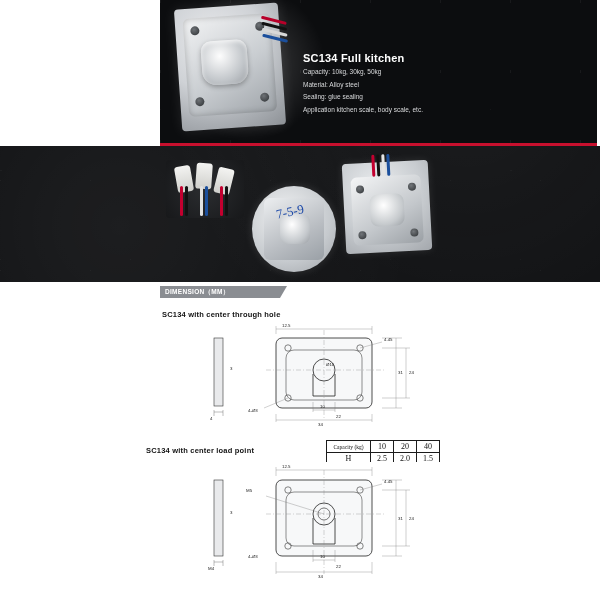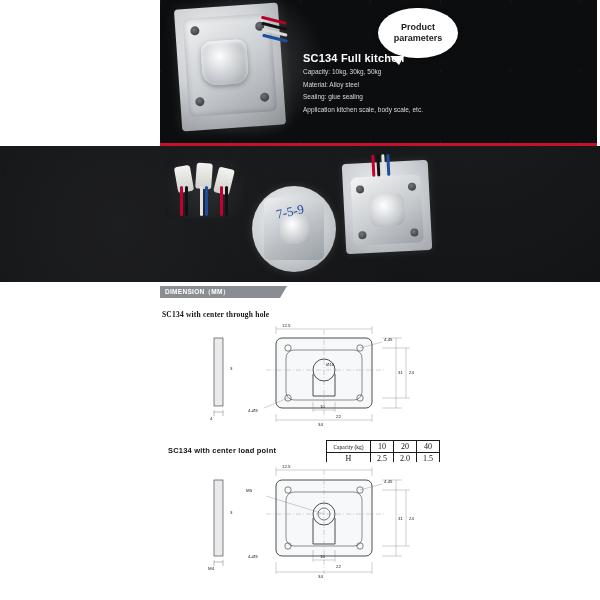--- a/index.html
+++ b/index.html
@@ -207,22 +207,22 @@
   .dim-bar:after {
     content:""; position:absolute; right:-7px; top:0;
     border-top:12px solid #8a8d92; border-right:7px solid transparent;
   }
 
   
   .sec-title {
     position:absolute; font-size:7.5px; font-weight:bold; color:#111;
     letter-spacing:.2px;
   }
-  #t1 { left:162px; top:310px;font-family:Liberation Serif, serif; }
-  #t2 { left:168px; top:446px;text-align:center; }
+  #t1 { left:162px; top:310px; }
+  #t2 { left:146px; top:446px;text-align:center; }
 
   .draw {
     position:absolute;
     background:#ffffff;
   }
   #draw1 { left:196px; top:324px; width:336px; height:104px; }
   #draw2 { left:196px; top:462px; width:336px; height:122px; }
 
   
   .cap-table {
@@ -271,26 +271,20 @@
       <div class="hole h1"></div>
       <div class="hole h2"></div>
       <div class="hole h3"></div>
       <div class="hole h4"></div>
       <div class="wire"></div>
       <div class="wire w2"></div>
       <div class="wire w3"></div>
       <div class="wire w4"></div>
     </div>
 
-    <div class="bubble">
-      <span>
-        <b>Product</b><br>
-        <b>parameters</b>
-      </span>
-    </div>
 
     <div class="hero-title">SC134 Full kitchen</div>
     <div class="hero-spec">
       <div>Capacity:  10kg, 30kg, 50kg</div>
       <div>Material: Alloy steel</div>
       <div>Sealing:  glue sealing</div>
       <div>Application kitchen scale, body scale, etc.</div>
     </div>
 
     <div class="photo-wires">

